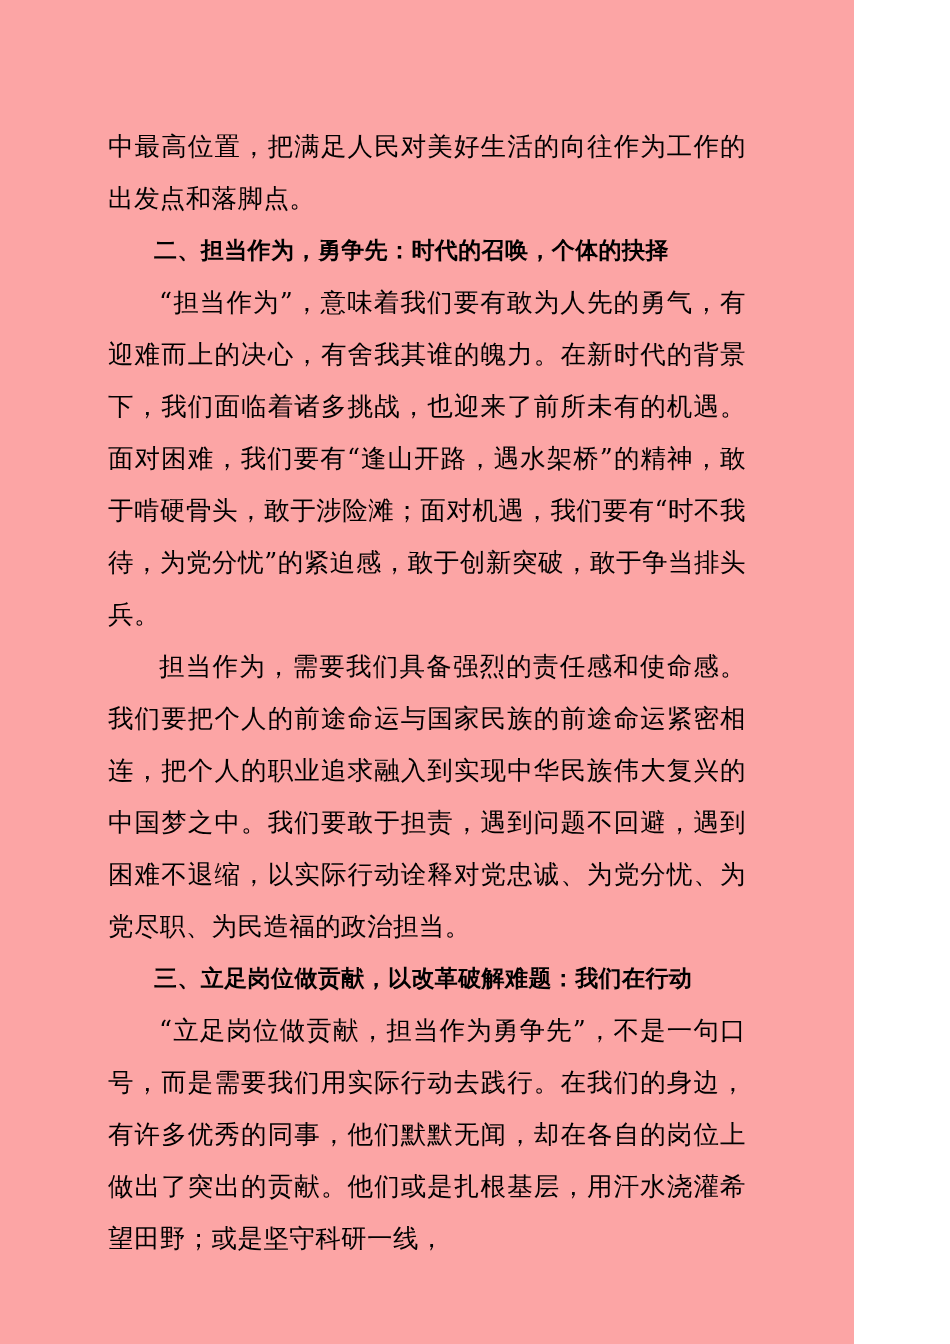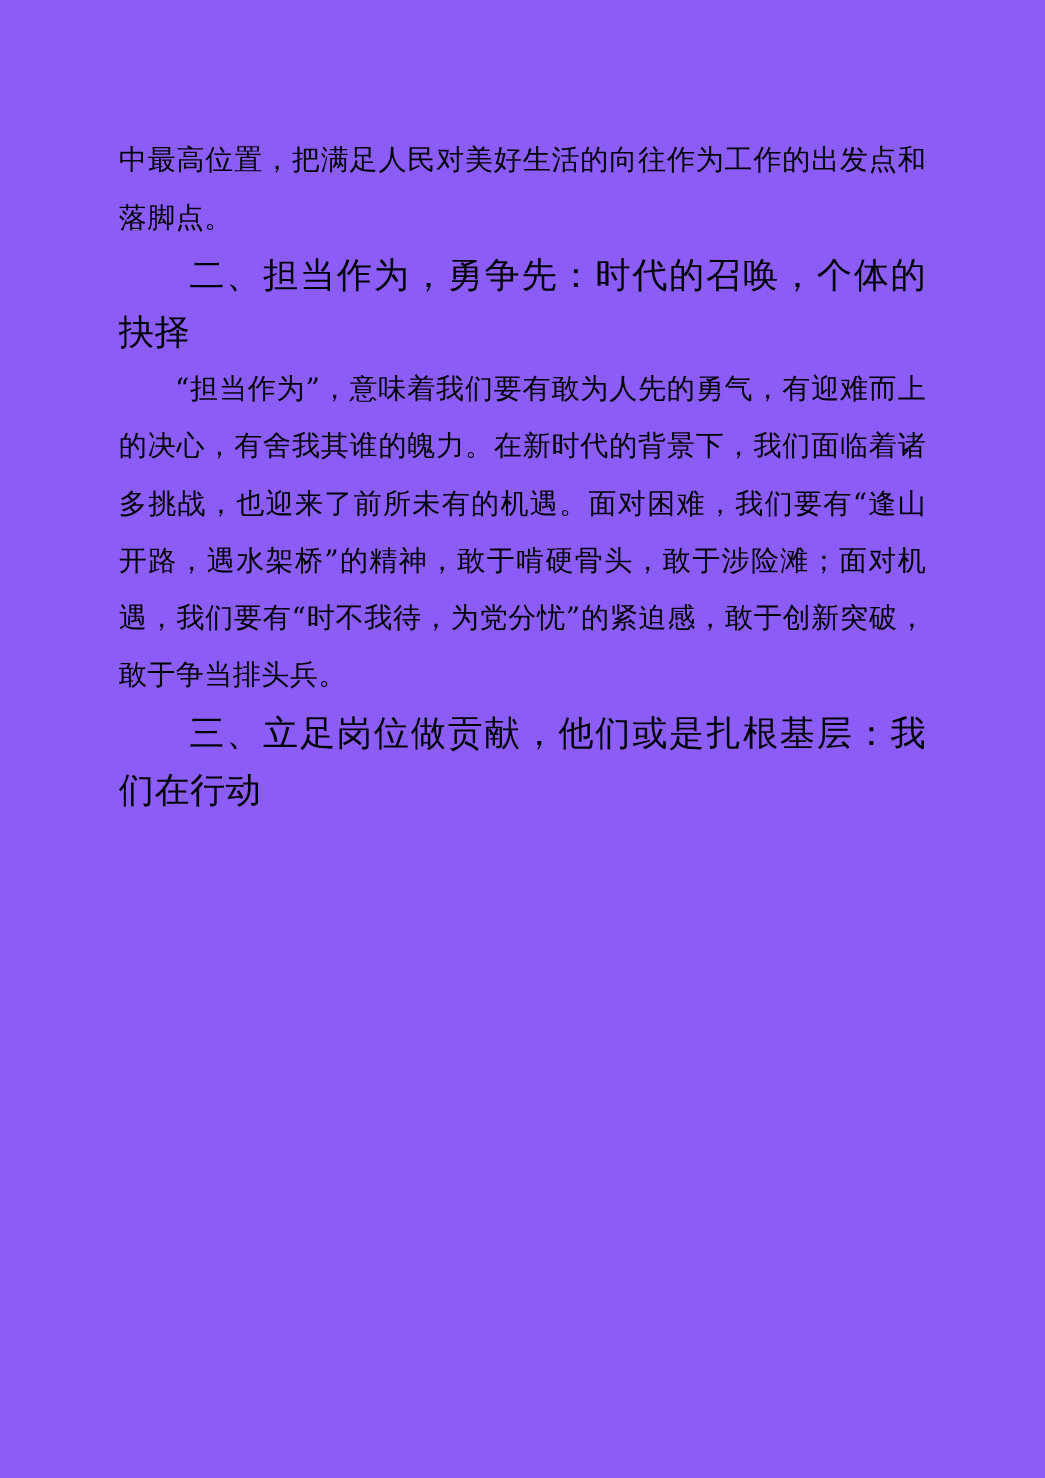--- a/index.html
+++ b/index.html
@@ -9,61 +9,63 @@
   }
   body {
     width: 950px;
     height: 1344px;
     font-family: "DejaVu Serif", "Liberation Serif", serif;
     color: #000000;
     overflow: hidden;
   }
   .page {
     position: relative;
-    width: 950px;
+    width: 854px;
     height: 1344px;
     box-sizing: border-box;
     padding: 120px 108px 60px 108px;
-    background: #8b5cf6;
+    background: #fca5a5;
   }
   .doc-body {
     font-size: 25.5px;
     line-height: 52px;
     text-align: justify;
     text-justify: inter-ideograph;
     letter-spacing: 0.4px;
   }
   p.para {
     margin: 0;
     text-indent: 0;
   }
   p.indent {
     margin: 0;
     text-indent: 2em;
   }
   h2.heading {
     margin: 0;
-    font-size: 32px;
+    font-size: 23px;
     line-height: 52px;
-    font-weight: normal;
+    font-weight: bold;
     text-indent: 2em;
     letter-spacing: 0.4px;
   }
 </style>
 </head>
 <body>
 
 <div class="page">
   <div class="doc-body">
 
     <p class="para">中最高位置，把满足人民对美好生活的向往作为工作的出发点和落脚点。</p>
 
     <h2 class="heading">二、担当作为，勇争先：时代的召唤，个体的抉择</h2>
 
     <p class="indent">“担当作为”，意味着我们要有敢为人先的勇气，有迎难而上的决心，有舍我其谁的魄力。在新时代的背景下，我们面临着诸多挑战，也迎来了前所未有的机遇。面对困难，我们要有“逢山开路，遇水架桥”的精神，敢于啃硬骨头，敢于涉险滩；面对机遇，我们要有“时不我待，为党分忧”的紧迫感，敢于创新突破，敢于争当排头兵。</p>
 
+    <p class="indent">担当作为，需要我们具备强烈的责任感和使命感。我们要把个人的前途命运与国家民族的前途命运紧密相连，把个人的职业追求融入到实现中华民族伟大复兴的中国梦之中。我们要敢于担责，遇到问题不回避，遇到困难不退缩，以实际行动诠释对党忠诚、为党分忧、为党尽职、为民造福的政治担当。</p>
 
 
-    <h2 class="heading">三、立足岗位做贡献，他们或是扎根基层：我们在行动</h2>
+    <h2 class="heading">三、立足岗位做贡献，以改革破解难题：我们在行动</h2>
 
+    <p class="indent">“立足岗位做贡献，担当作为勇争先”，不是一句口号，而是需要我们用实际行动去践行。在我们的身边，有许多优秀的同事，他们默默无闻，却在各自的岗位上做出了突出的贡献。他们或是扎根基层，用汗水浇灌希望田野；或是坚守科研一线，</p>
 
   </div>
 </div>
 
 </body></html>

